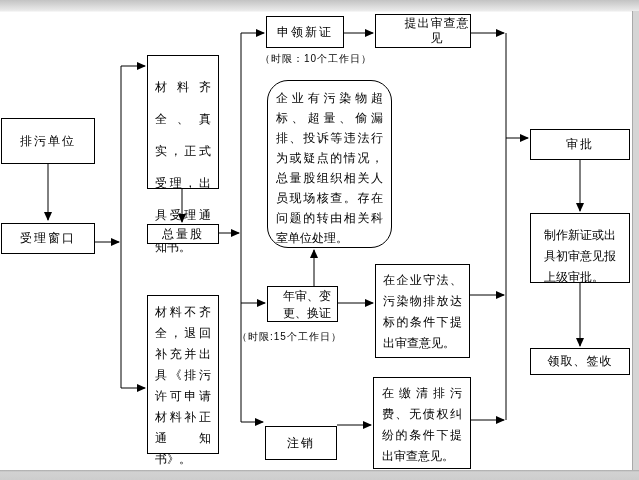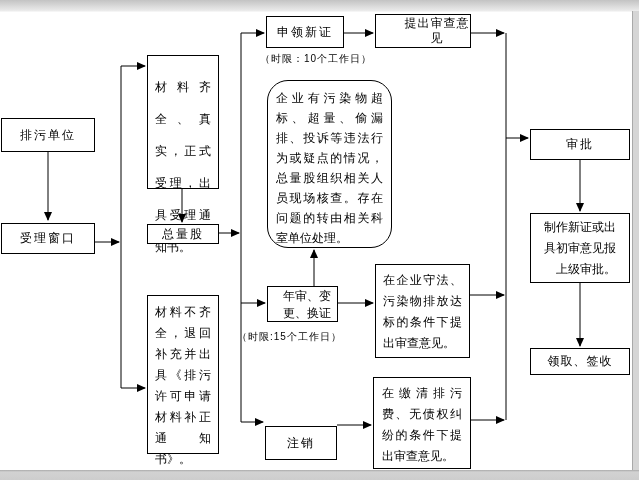--- a/index.html
+++ b/index.html
@@ -75,21 +75,21 @@
   <line x1="471" y1="33" x2="504" y2="33" marker-end="url(#ah)"></line>
   <line x1="506" y1="33" x2="506" y2="420"></line>
   <line x1="470" y1="295" x2="504" y2="295" marker-end="url(#ah)"></line>
   <line x1="471" y1="420" x2="504" y2="420" marker-end="url(#ah)"></line>
   <line x1="506" y1="138" x2="528" y2="138" marker-end="url(#ah)"></line>
 
   <line x1="580" y1="159" x2="580" y2="211" marker-end="url(#ah)"></line>
   <line x1="580" y1="283" x2="580" y2="346" marker-end="url(#ah)"></line>
 </svg>
 
-<div class="node center" style="left:1px;top:118px;width:94px;height:34px;">排污单位</div>
+<div class="node center" style="left:1px;top:118px;width:94px;height:46px;">排污单位</div>
 
 <div class="node center" style="left:1px;top:223px;width:94px;height:31px;">受理窗口</div>
 
 <div class="node para" style="left:147px;top:15px;width:72px;height:134px;padding:15px 7px 0;line-height:32px;margin-top:40px;">材料齐全、真实，正式受理，出具受理通知书。</div>
 
 <div class="node center" style="left:147px;top:224px;width:72px;height:20px;">总量股</div>
 
 <div class="node para" style="left:147px;top:295px;width:72px;height:159px;padding:6px 7px 0;line-height:21px;">材料不齐全，退回补充并出具《排污许可申请材料补正通知书》。</div>
 
 <div class="node center" style="left:266px;top:16px;width:78px;height:32px;">申领新证</div>
@@ -105,15 +105,15 @@
 <div class="node center" style="left:265px;top:409px;width:72px;height:34px;margin-top:17px;">注销</div>
 
 <div class="node center" style="left:375px;top:14px;width:96px;height:34px;letter-spacing:1px;padding-left:28px;">提出审查意见</div>
 
 <div class="node para" style="left:375px;top:264px;width:95px;height:94px;padding:5px 7px 0;line-height:21px;">在企业守法、污染物排放达标的条件下提出审查意见。</div>
 
 <div class="node para" style="left:373px;top:377px;width:98px;height:92px;padding:5px 8px 0;line-height:21px;">在缴清排污费、无债权纠纷的条件下提出审查意见。</div>
 
 <div class="node center" style="left:530px;top:129px;width:100px;height:31px;">审批</div>
 
-<div class="node para" style="left:530px;top:213px;width:100px;height:70px;padding:3px 13px 0;line-height:21px;text-align:right;">制作新证或出具初审意见报上级审批。</div>
+<div class="node para" style="left:530px;top:213px;width:100px;height:70px;padding:11px 13px 0;line-height:21px;text-align:left;">制作新证或出具初审意见报上级审批。</div>
 
 <div class="node center" style="left:530px;top:348px;width:100px;height:27px;letter-spacing:1px;">领取、签收</div>
 
 </body></html>

